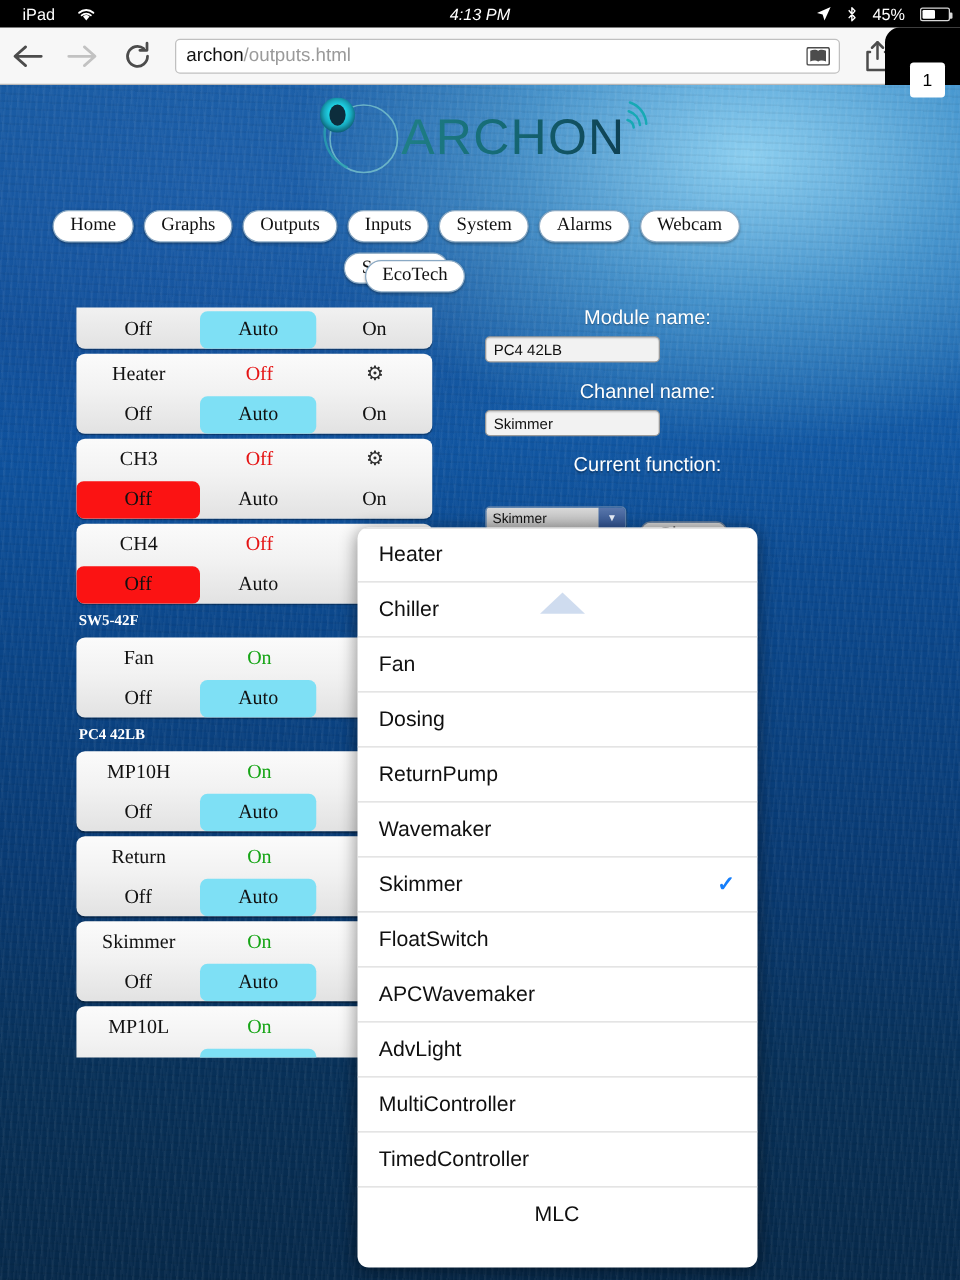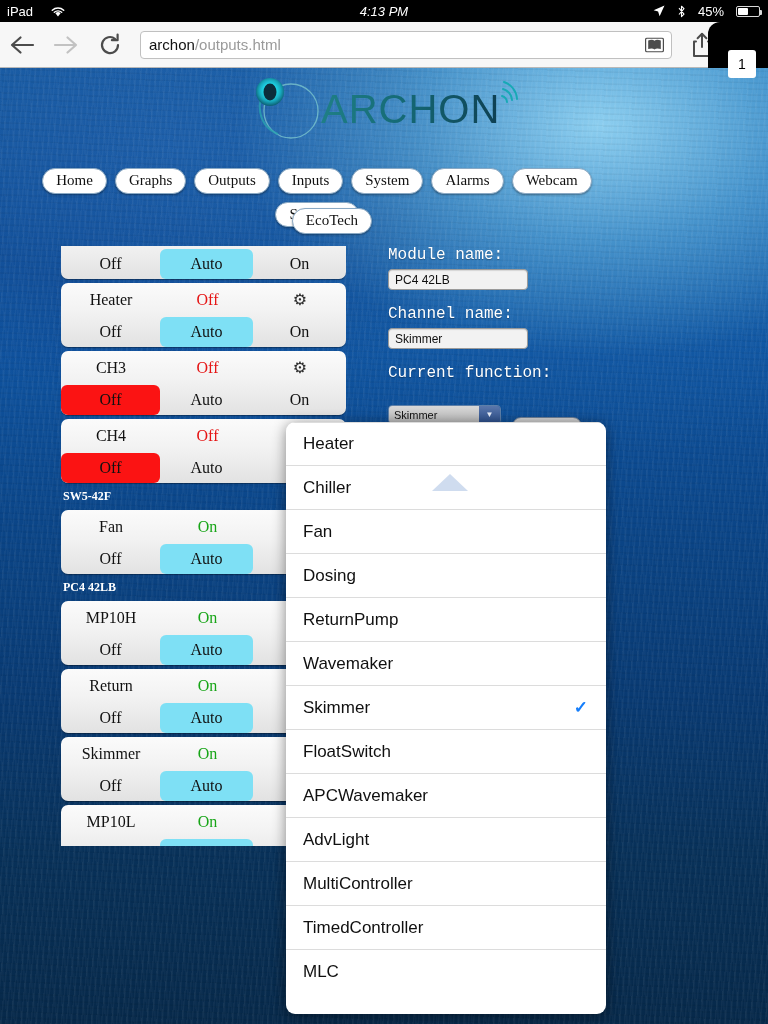--- a/index.html
+++ b/index.html
@@ -10,21 +10,21 @@
   }
   #screen { position: relative; width: 768px; height: 1024px; overflow: hidden; background: #000; }
 
   
   .statusbar {
     position: absolute; top: 0; left: 0; width: 768px; height: 22px;
     background: #000; color: #fff;
     display: flex; align-items: center;
     font-size: 13px; font-family: "Liberation Sans", sans-serif;
   }
-  .sb-left { display: flex; align-items: center; gap: 18px; padding-left: 7px; }
+  .sb-left { display: flex; align-items: center; gap: 18px; padding-left: 18px; }
   .sb-center { position: absolute; left: 0; right: 0; text-align: center; font-size: 13px; font-style: italic; }
   .sb-right { margin-left: auto; display: flex; align-items: center; gap: 12px; padding-right: 8px; }
   .wifi-ico { display: inline-block; }
   .batt {
     width: 24px; height: 11px; border: 1px solid #d8d8d8; border-radius: 2px;
     position: relative; display: inline-block;
   }
   .batt::after {
     content: ""; position: absolute; right: -3px; top: 3px;
     width: 2px; height: 5px; background: #d8d8d8; border-radius: 0 1px 1px 0;
@@ -139,22 +139,22 @@
   .seg.sel-off  { background: #fb1313; }
   .group-hdr {
     background: transparent; color: #ffffff;
     font-family: "Liberation Serif", serif; font-weight: bold; font-size: 12px;
     padding: 2px 0 3px 2px; margin-bottom: 3px;
   }
 
   
   .form-panel { position: absolute; left: 388px; top: 178px; width: 260px; }
   .f-label {
-    color: #ffffff; font-family: Liberation Mono, monospace; font-size: 16px;
-    margin-bottom: 5px; text-shadow: 0 1px 1px rgba(0,0,0,.3);
+    color: #ffffff; font-family: Liberation Sans, sans-serif; font-size: 16px;
+    margin-bottom: 5px; text-shadow: 0 1px 1px rgba(0,0,0,.3); text-align: center;
   }
   .f-input {
     display: block; width: 140px; height: 21px;
     background: #f2f2f2; border: 1px solid #9a9a9a; border-radius: 4px;
     font-family: "Liberation Sans", sans-serif; font-size: 12px; color: #111;
     padding: 0 6px; margin-bottom: 15px;
     box-shadow: inset 0 1px 1px rgba(0,0,0,.12);
   }
   .fn-row { display: flex; align-items: center; gap: 11px; }
   .sel {
@@ -195,21 +195,21 @@
     border-bottom: 17px solid #cfdcef; z-index: 6;
   }
   .pop-list { padding: 0 0 0 0; }
   .pop-item {
     display: flex; align-items: center; justify-content: space-between;
     height: 44px; padding: 0 18px 0 17px;
     border-bottom: 1px solid #dcdcdc;
     font-family: "Liberation Sans", sans-serif; font-size: 17px; color: #101010;
   }
   .pop-item:first-child { border-top: 1px solid #dcdcdc; }
-  .pop-item:last-child { border-bottom: none; }
+  .pop-item:last-child { border-bottom: none; justify-content: center; }
   .check { color: #157efb; font-size: 17px; font-weight: bold; }
   svg { display: block; }
 </style>
 </head>
 <body>
 
 <div id="screen">
 
   <div class="statusbar">
     <div class="sb-left">

